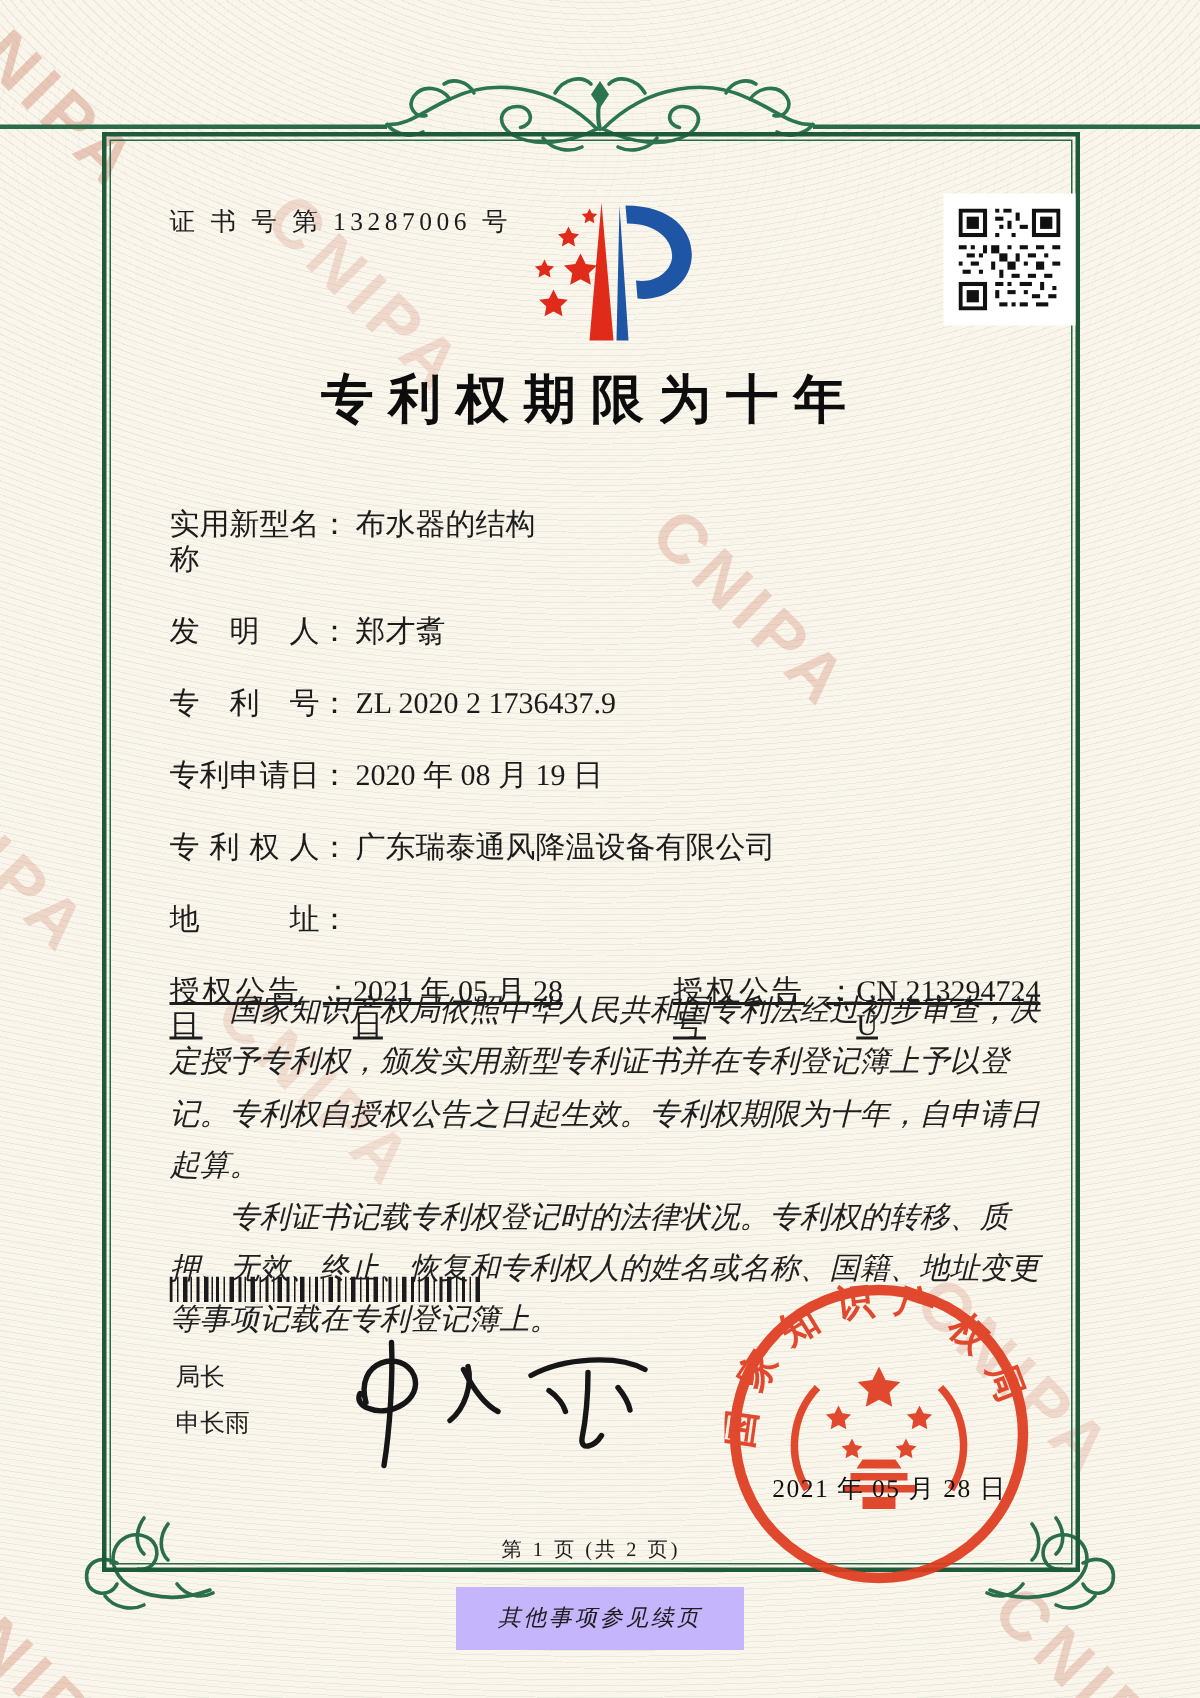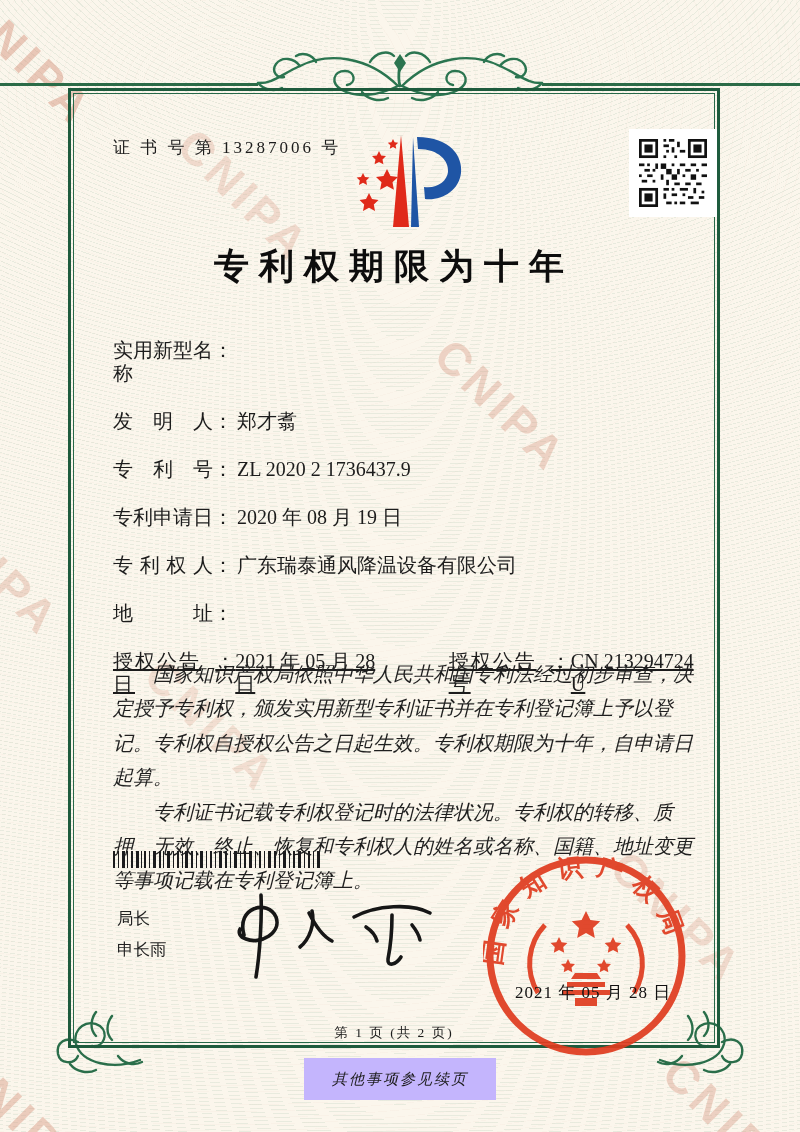--- a/index.html
+++ b/index.html
@@ -217,20 +217,21 @@
         </g>
       </svg>
     </div>
 
     <div class="doc-title">专利权期限为十年</div>
 
     <div class="fields">
       <div class="row">
         <span class="lbl">实用新型名称</span>
           <span class="colon">：</span>
+        <span class="val">布水器的结构</span>
       </div>
       <div class="row">
         <span class="lbl">发明人</span>
           <span class="colon">：</span>
         <span class="val">郑才翥</span>
       </div>
       <div class="row">
         <span class="lbl">专利号</span>
           <span class="colon">：</span>
         <span class="val">ZL 2020 2 1736437.9</span>

